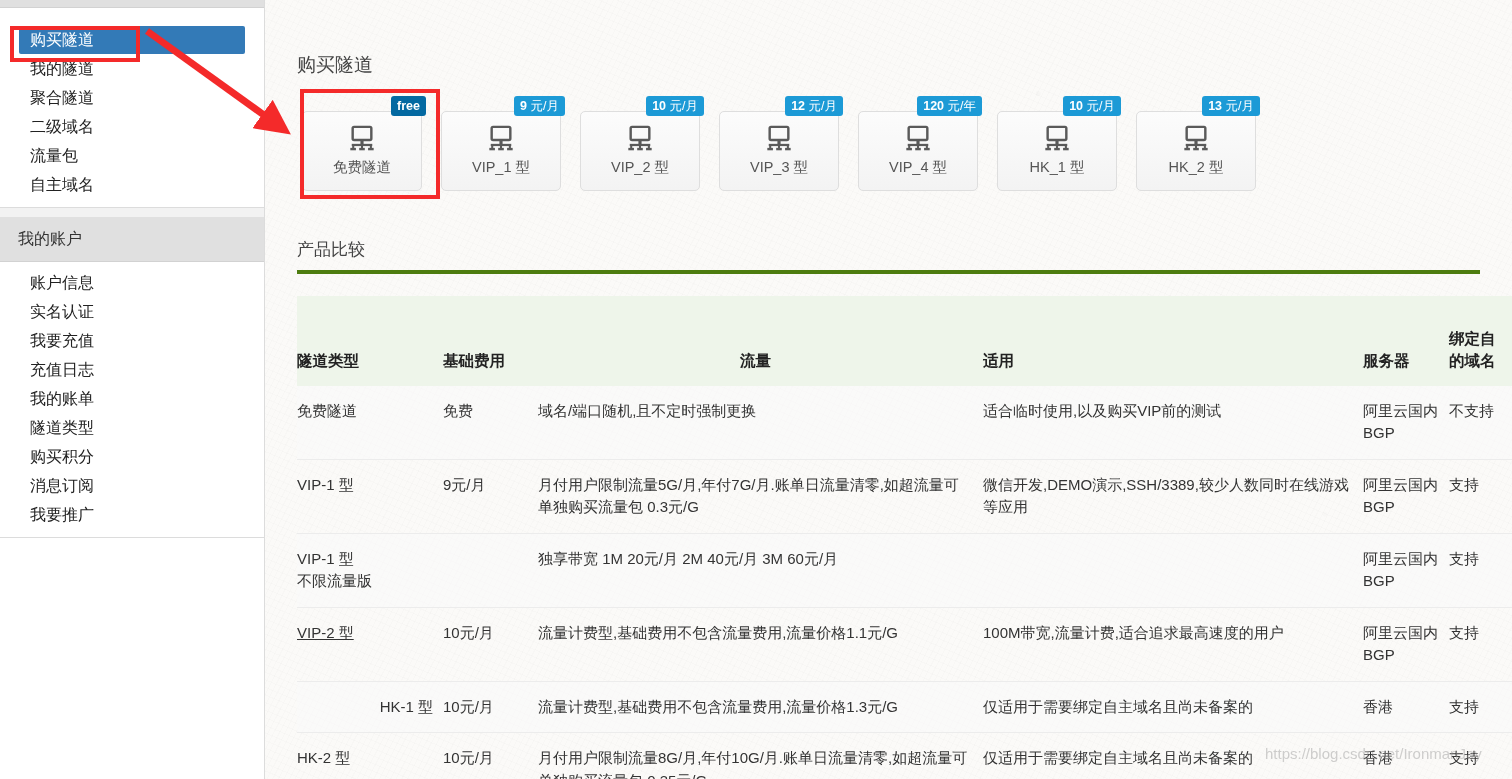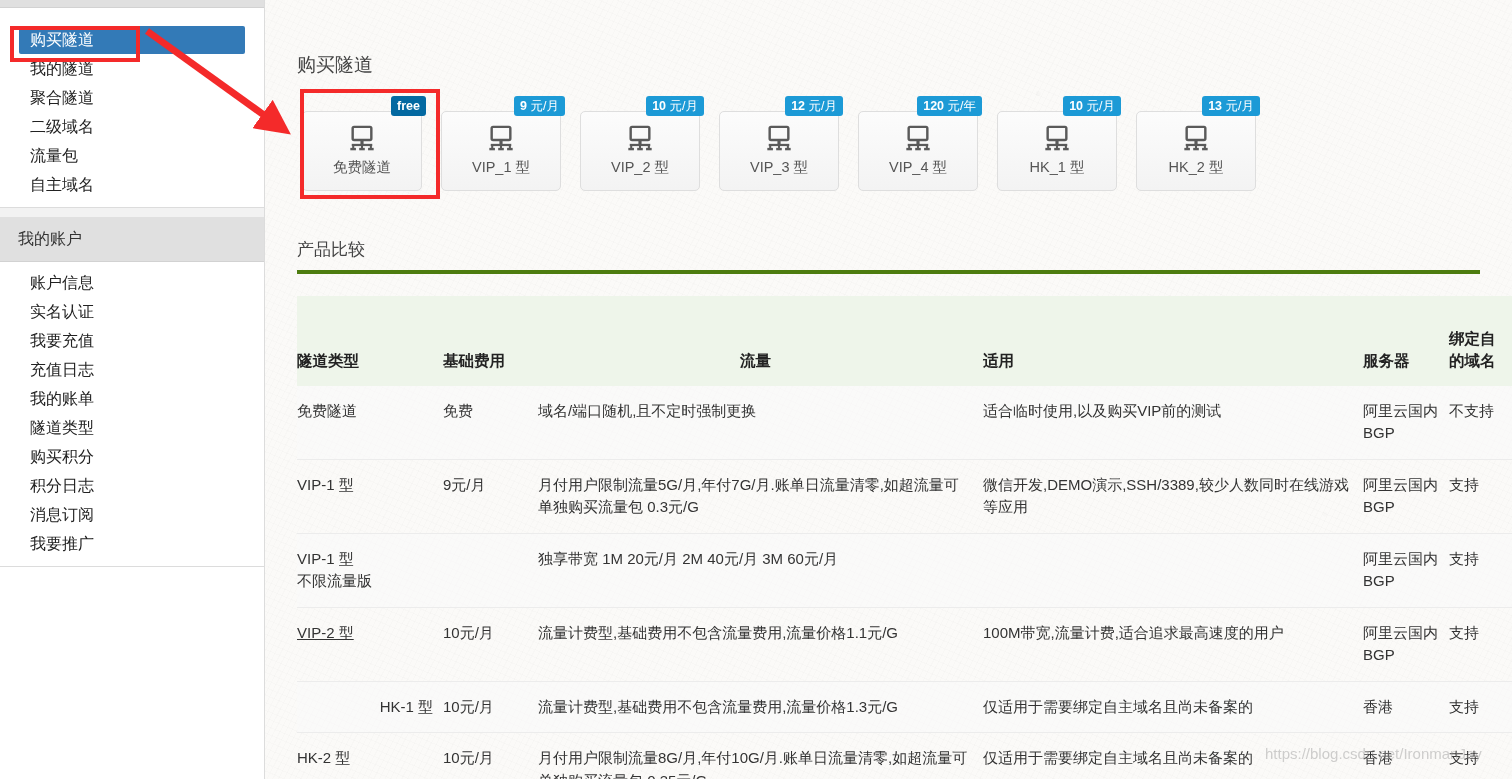--- a/index.html
+++ b/index.html
@@ -184,21 +184,20 @@
           <span class="ph-label">我的账户</span>
         </div>
         <div class="panel-body">
           <div class="nav-item">账户信息</div>
           <div class="nav-item">实名认证</div>
           <div class="nav-item">我要充值</div>
           <div class="nav-item">充值日志</div>
           <div class="nav-item">我的账单</div>
           <div class="nav-item">隧道类型</div>
           <div class="nav-item">购买积分</div>
-          <div class="nav-item">积分日志</div>
           <div class="nav-item">消息订阅</div>
           <div class="nav-item">我要推广</div>
         </div>
       </div>
     <div class="sidebar-fill"></div>
   </div>
 
   <div class="main">
     <div class="paper-tex"></div>
     <div class="main-inner">

